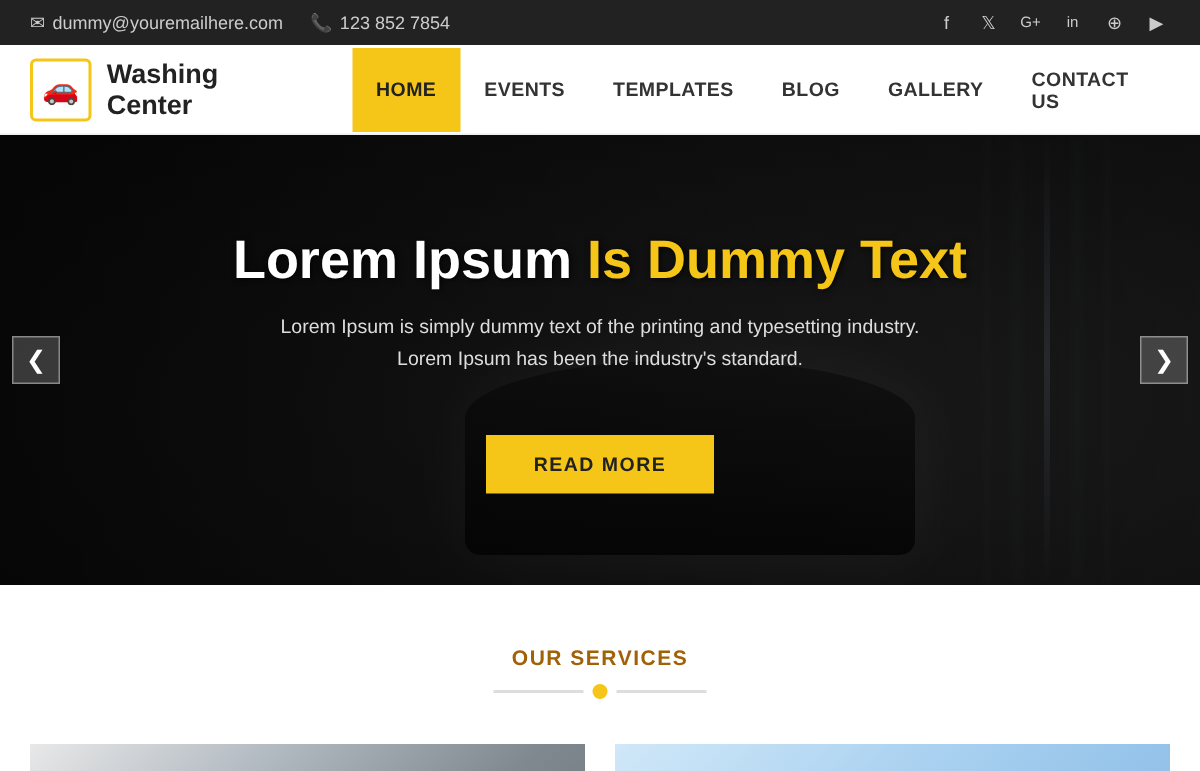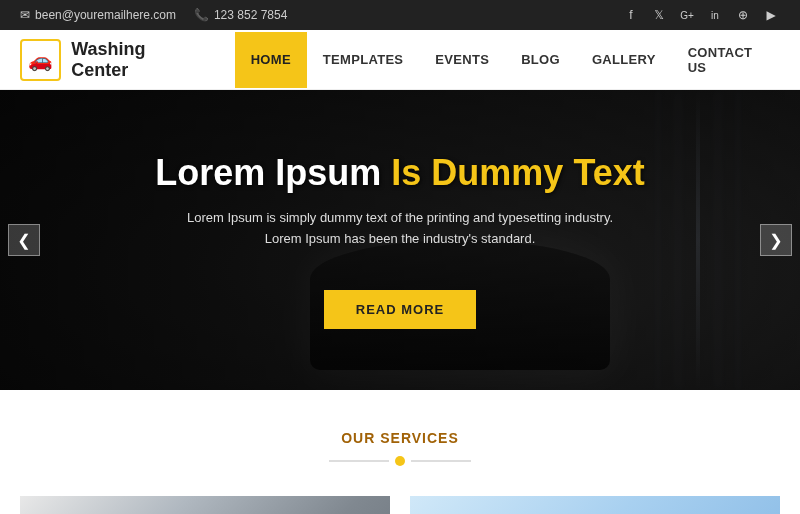--- a/index.html
+++ b/index.html
@@ -293,21 +293,21 @@
       box-shadow: 0 5px 15px rgba(0,0,0,0.3);
     }
   </style>
 </head>
 <body>
 
 <div class="top-bar">
   <div class="top-bar-left">
     <span>
       <span>✉</span>
-      <span>been@youremailhere.com</span>
+      <span>dummy@youremailhere.com</span>
     </span>
     <span>
       <span>📞</span>
       <span>123 852 7854</span>
     </span>
   </div>
   <div class="top-bar-right">
     <a href="#">f</a>
     <a href="#">𝕏</a>
     <a href="#" style="font-size:10px;">G+</a>
@@ -317,22 +317,22 @@
   </div>
 </div>
 
 <header class="header">
   <div class="logo">
     <div class="logo-icon">🚗</div>
     <span class="logo-text">Washing Center</span>
   </div>
   <nav>
     <a href="#" class="active">HOME</a>
+    <a href="#">EVENTS</a>
     <a href="#">TEMPLATES</a>
-    <a href="#">EVENTS</a>
     <a href="#">BLOG</a>
     <a href="#">GALLERY</a>
     <a href="#">CONTACT US</a>
   </nav>
 </header>
 
 <section class="hero">
   <div class="hero-car"></div>
   <div class="hero-bg"></div>
   <div class="hero-arrow left">❮</div>

